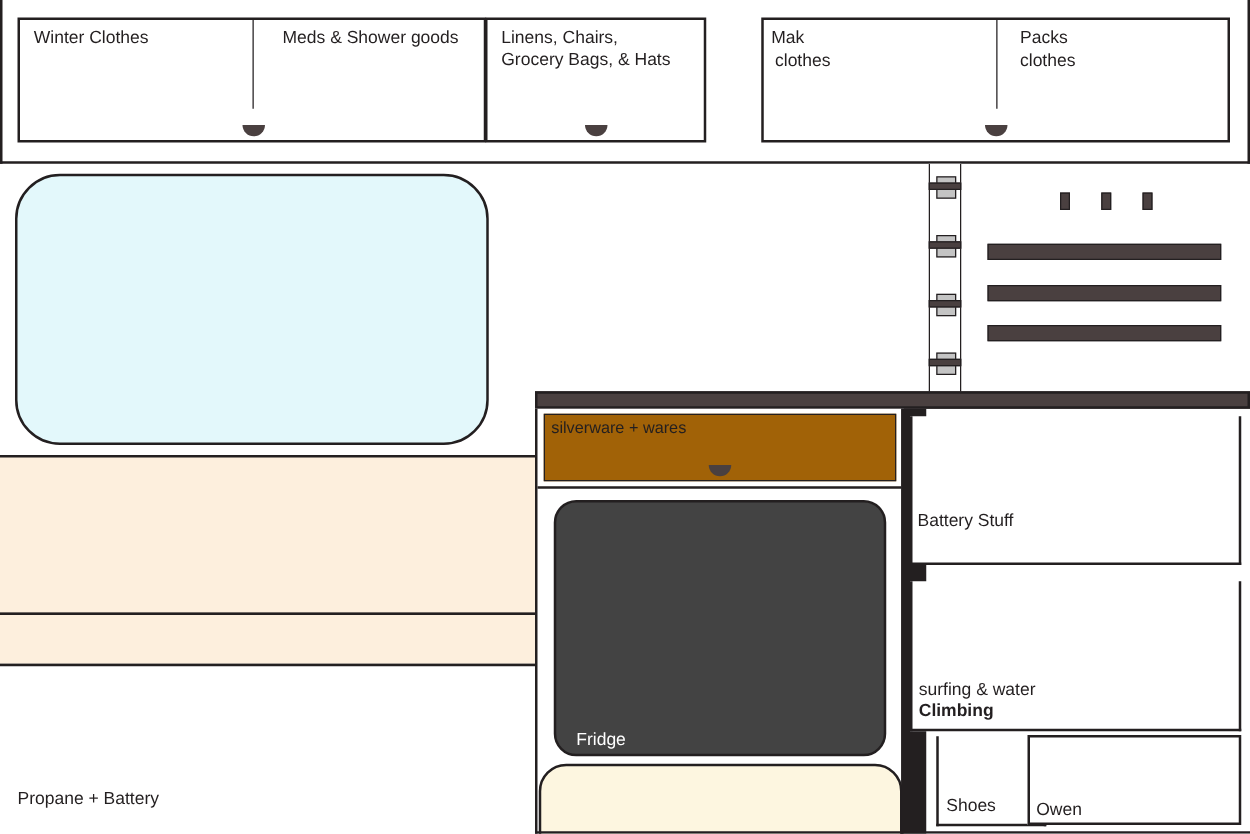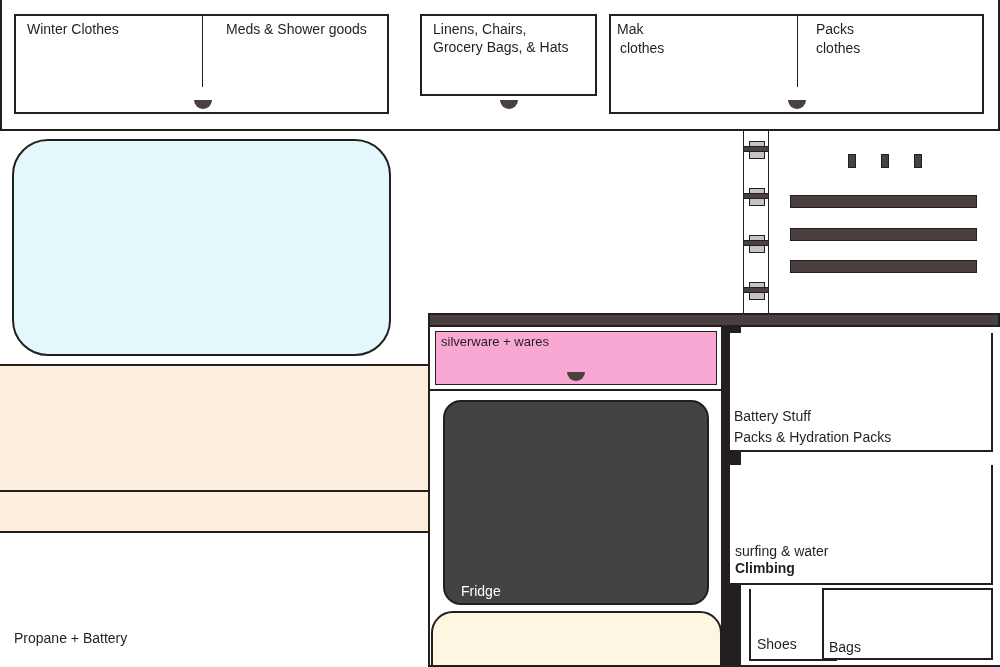--- a/index.html
+++ b/index.html
@@ -13,38 +13,38 @@
   .divider { position:absolute; width:1px; background:#231f20; }
   .window { left:12px; top:139px; width:379px; height:217px; background:#e3f8fb; border:2px solid #231f20; border-radius:36px; }
   .peach { background:#fdefdd; border:2px solid #231f20; }
   .post { left:743px; top:131px; width:26px; height:184px; border-left:1.5px solid #231f20; border-right:1.5px solid #231f20; background:#fff; }
   .clip-bar { position:absolute; left:-1px; width:26px; height:6px; background:#4a4040; border:1px solid #231f20; box-sizing:border-box; }
   .clip-box { position:absolute; left:5px; width:16px; height:18px; background:#c4c4c4; border:1px solid #231f20; box-sizing:border-box; }
   .peg { position:absolute; width:8px; height:14px; background:#4a4040; border:1px solid #231f20; box-sizing:border-box; }
   .rail { position:absolute; left:790px; width:187px; height:13px; background:#4a4040; border:1.5px solid #231f20; box-sizing:border-box; }
   .counter { left:428px; top:313px; width:572px; height:14px; background:#4a4040; border:2px solid #231f20; }
   .base-left { left:428px; top:327px; width:295px; height:340px; border-left:2px solid #231f20; border-right:2px solid #231f20; background:#fff; }
-  .drawer { border:1.5px solid #231f20; background:#f9a8d4; }
+  .drawer { border:1.5px solid #231f20; background:#a16207; }
   .fridge { left:443px; top:400px; width:266px; height:205px; background:#434343; border:2px solid #231f20; border-radius:18px; }
   .bin { left:431px; top:611px; width:291px; height:60px; background:#fdf6e0; border:2px solid #231f20; border-radius:22px 22px 0 0; }
   .openbox { border-left:2px solid #231f20; border-right:2px solid #231f20; border-bottom:2px solid #231f20; background:#fff; }
 </style>
 </head>
 <body>
 
 <div class="abs upper-band"></div>
 
 <div class="abs cab" style="left:14px;top:14px;width:375px;height:100px;">
   <span class="lbl" style="left:11px;top:4px;">Winter Clothes</span>
   <span class="lbl" style="left:210px;top:4px;">Meds &amp; Shower goods</span>
   <div class="divider" style="left:186px;top:0;height:71px;"></div>
   <div class="handle" style="left:178px;top:84px;"></div>
 </div>
 
-<div class="abs cab" style="left:420px;top:14px;width:177px;height:82px;">
+<div class="abs cab" style="left:388px;top:14px;width:177px;height:100px;">
   <span class="lbl" style="left:11px;top:4px;">Linens, Chairs,</span>
   <span class="lbl" style="left:11px;top:22px;">Grocery Bags, &amp; Hats</span>
   <div class="handle" style="left:78px;top:84px;"></div>
 </div>
 
 <div class="abs cab" style="left:609px;top:14px;width:375px;height:100px;">
   <span class="lbl" style="left:6px;top:4px;">Mak</span>
   <span class="lbl" style="left:9px;top:23px;">clothes</span>
   <span class="lbl" style="left:205px;top:4px;">Packs</span>
   <span class="lbl" style="left:205px;top:23px;">clothes</span>
@@ -93,29 +93,28 @@
 <div class="abs fridge">
   <span class="lbl" style="left:16px;top:180px;color:#ffffff;">Fridge</span>
 </div>
 
 <div class="abs bin"></div>
 
 <div class="abs" style="left:721px;top:327px;width:2px;height:340px;background:#231f20;"></div>
 
 <div class="abs openbox" style="left:728px;top:333px;width:265px;height:119px;">
   <span class="lbl" style="left:4px;top:74px;">Battery Stuff</span>
-  <span class="lbl" style="left:4px;top:95px;">Packs &amp; Hydration Packs</span>
 </div>
 
 <div class="abs openbox" style="left:728px;top:465px;width:265px;height:120px;">
   <span class="lbl" style="left:5px;top:77px;">surfing &amp; water</span>
   <span class="lbl" style="left:5px;top:94px;font-weight:bold;">Climbing</span>
 </div>
 
 <div class="abs openbox" style="left:749px;top:589px;width:88px;height:72px;">
   <span class="lbl" style="left:6px;top:46px;">Shoes</span>
 </div>
 
 <div class="abs" style="left:822px;top:588px;width:171px;height:72px;border:2px solid #231f20;background:#fff;">
-  <span class="lbl" style="left:5px;top:48px;">Bags</span>
+  <span class="lbl" style="left:5px;top:48px;">Owen</span>
 </div>
 
 <div class="abs" style="left:428px;top:665px;width:572px;height:2px;background:#231f20;"></div>
 
 </body></html>

